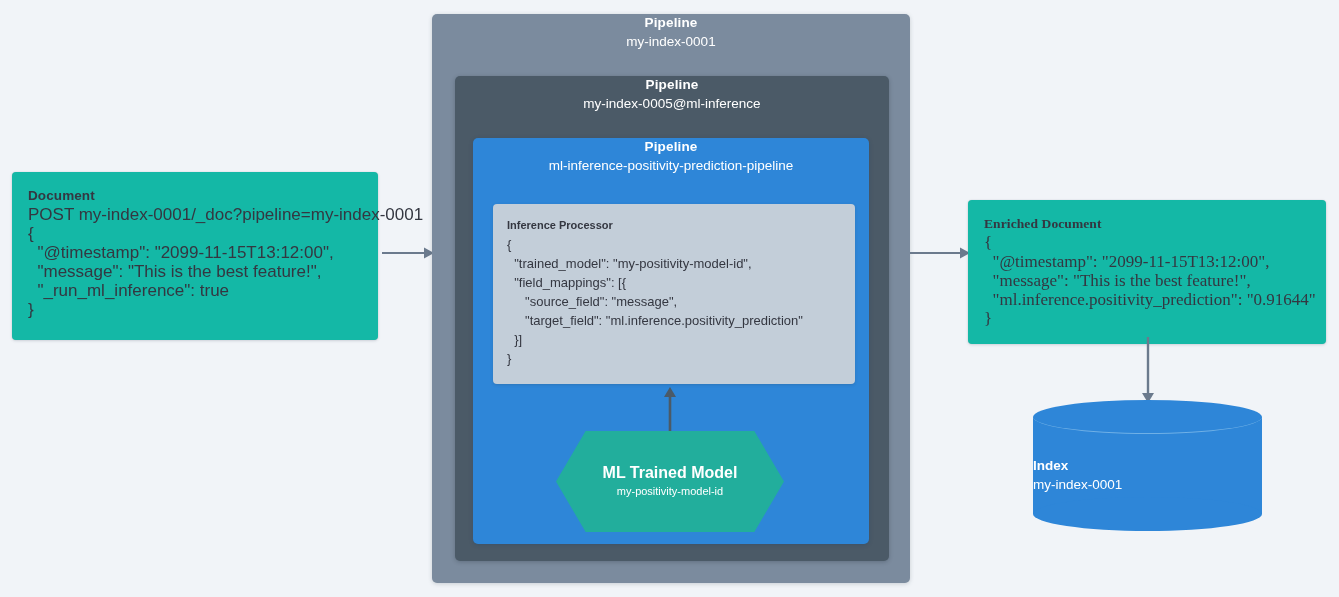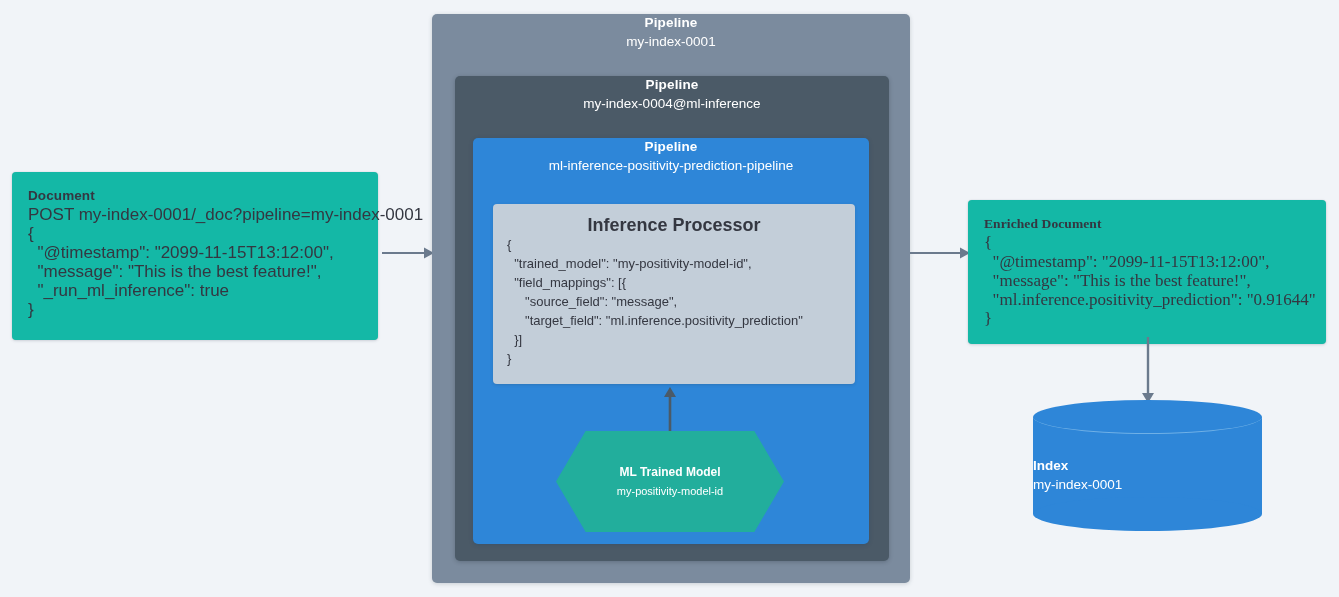--- a/index.html
+++ b/index.html
@@ -118,24 +118,23 @@
     width: 362px;
     height: 180px;
     background: #c3ced9;
     border-radius: 4px;
     box-shadow: 0 1px 3px rgba(40,60,80,0.22);
     padding: 12px 14px;
     color: #343741;
   }
   .proc-title {
     font-weight: bold;
-    font-size: 18px;
-    line-height: 19px;
-    color: #343741;
-    text-align: center;
+    font-size: 11px;
+    line-height: 19px;
+    color: #343741;
   }
   .proc-line {
     font-size: 13px;
     line-height: 19px;
     color: #343741;
     white-space: pre;
   }
 
   
   #ml-model-hex {
@@ -157,21 +156,21 @@
     inset: 0;
     display: flex;
     flex-direction: column;
     align-items: center;
     justify-content: center;
     color: #ffffff;
     text-align: center;
   }
   #ml-model-hex .hex-kind {
     font-weight: bold;
-    font-size: 12px;
+    font-size: 16px;
     line-height: 19px;
   }
   #ml-model-hex .hex-name {
     font-size: 11px;
     line-height: 19px;
   }
 
   
   #index-cylinder {
     position: absolute;
@@ -254,21 +253,21 @@
   <div id="pipeline-outer">
     <div class="pipe-header">
       <div class="pipe-kind">Pipeline</div>
       <div class="pipe-name">my-index-0001</div>
     </div>
   </div>
 
   <div id="pipeline-middle">
     <div class="pipe-header">
       <div class="pipe-kind">Pipeline</div>
-      <div class="pipe-name">my-index-0004@ml-inference</div>
+      <div class="pipe-name">my-index-0005@ml-inference</div>
     </div>
   </div>
 
   <div id="pipeline-inner">
     <div class="pipe-header">
       <div class="pipe-kind">Pipeline</div>
       <div class="pipe-name">ml-inference-positivity-prediction-pipeline</div>
     </div>
   </div>
 

